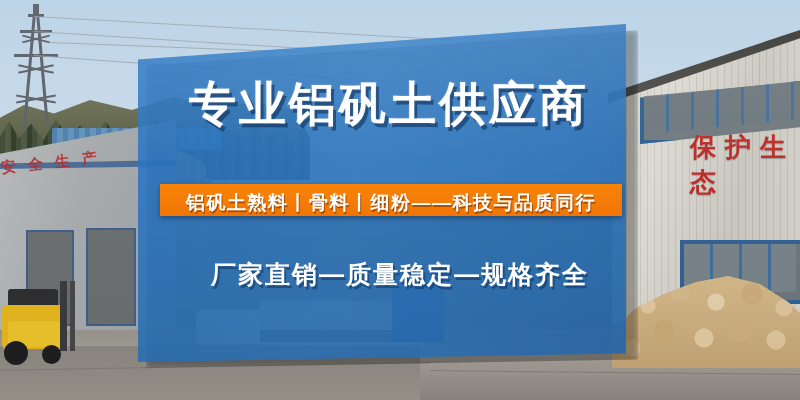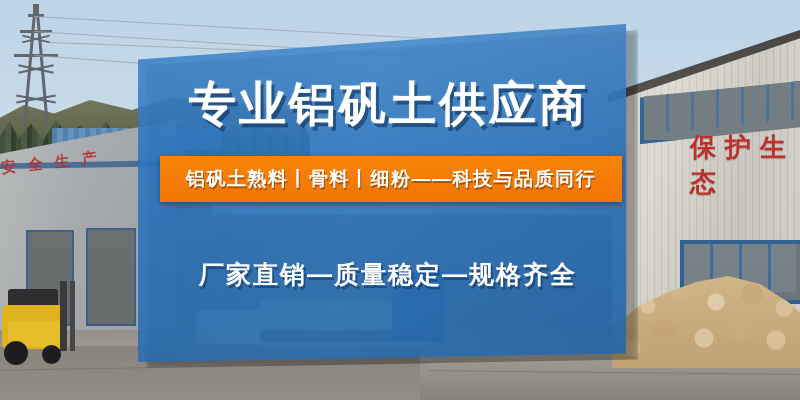--- a/index.html
+++ b/index.html
@@ -186,31 +186,31 @@
   
   .txtlayer{position:absolute;inset:0;border-radius:17px;}
   .title{
     position:absolute;left:0;top:80px;width:778px;text-align:center;
     color:#ffffff;font-size:47px;font-weight:bold;line-height:1;
     letter-spacing:3px;
     text-shadow:3px 4px 0 rgba(10,40,80,.55), 0 0 2px rgba(255,255,255,.4);
     white-space:nowrap;
   }
   .orangebar{
-    position:absolute;left:160px;top:156px;width:462px;height:46px;
+    position:absolute;left:160px;top:184px;width:462px;height:32px;
     background:linear-gradient(#f98408,#f07505);
     box-shadow:0 2px 5px rgba(0,0,0,.35);
-    display:flex;align-items:center;justify-content:center;
+    display:flex;align-items:flex-end;justify-content:center;
   }
   .orangebar .obtxt{
     color:#ffffff;font-size:19px;font-weight:bold;letter-spacing:1.5px;
     text-shadow:1px 2px 0 rgba(120,50,0,.6);white-space:nowrap;
   }
   .sub1,.sub2{
-    position:absolute;left:0;width:776px;text-align:center;
+    position:absolute;left:12px;width:776px;text-align:center;
     color:#ffffff;font-size:25px;font-weight:bold;letter-spacing:2px;
     text-shadow:2px 3px 0 rgba(12,45,88,.5);white-space:nowrap;
   }
   .sub1{top:258px;}
   .sub2{top:303px;}
 </style>
 </head>
 <body>
 
 <div id="banner">

